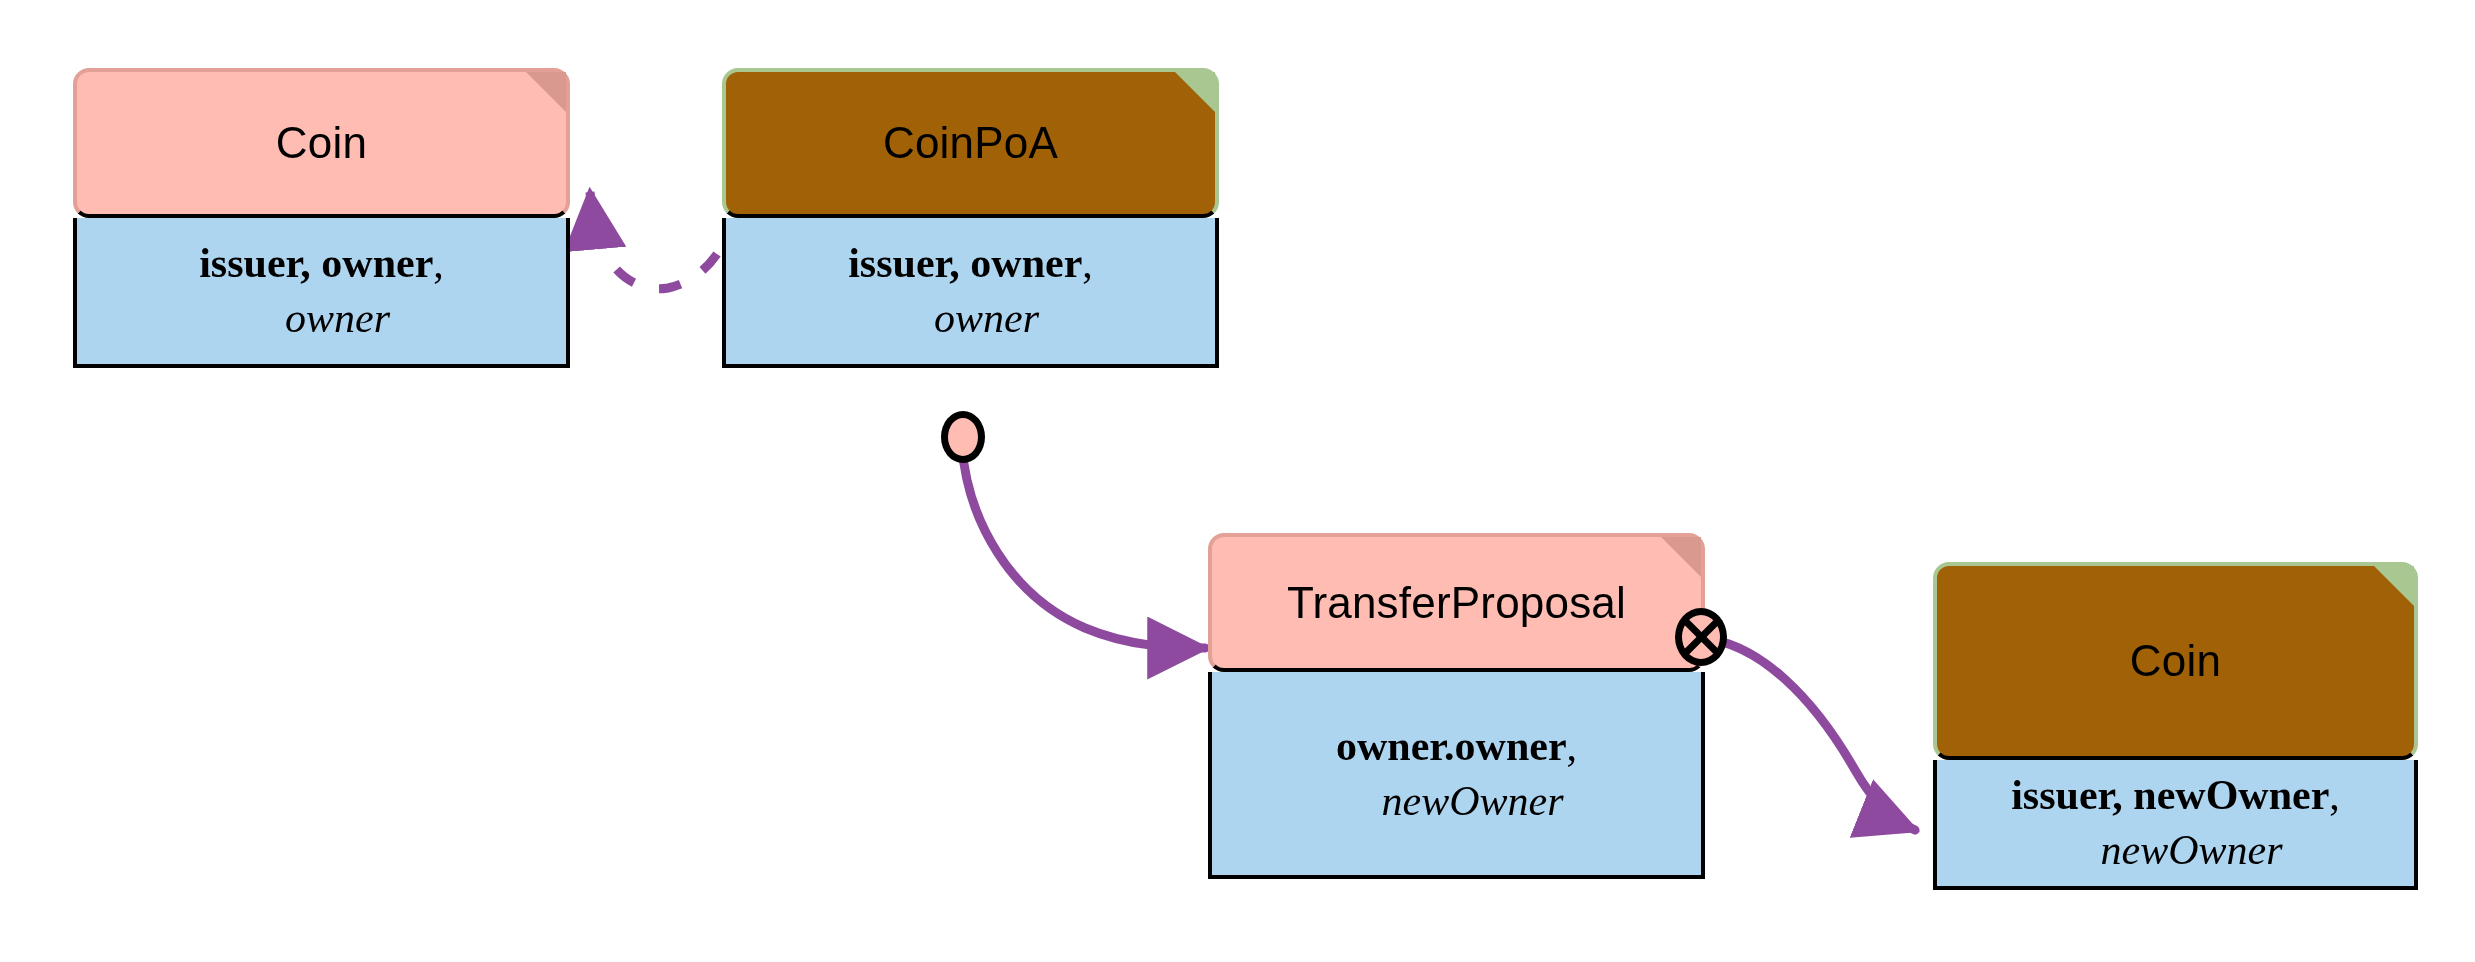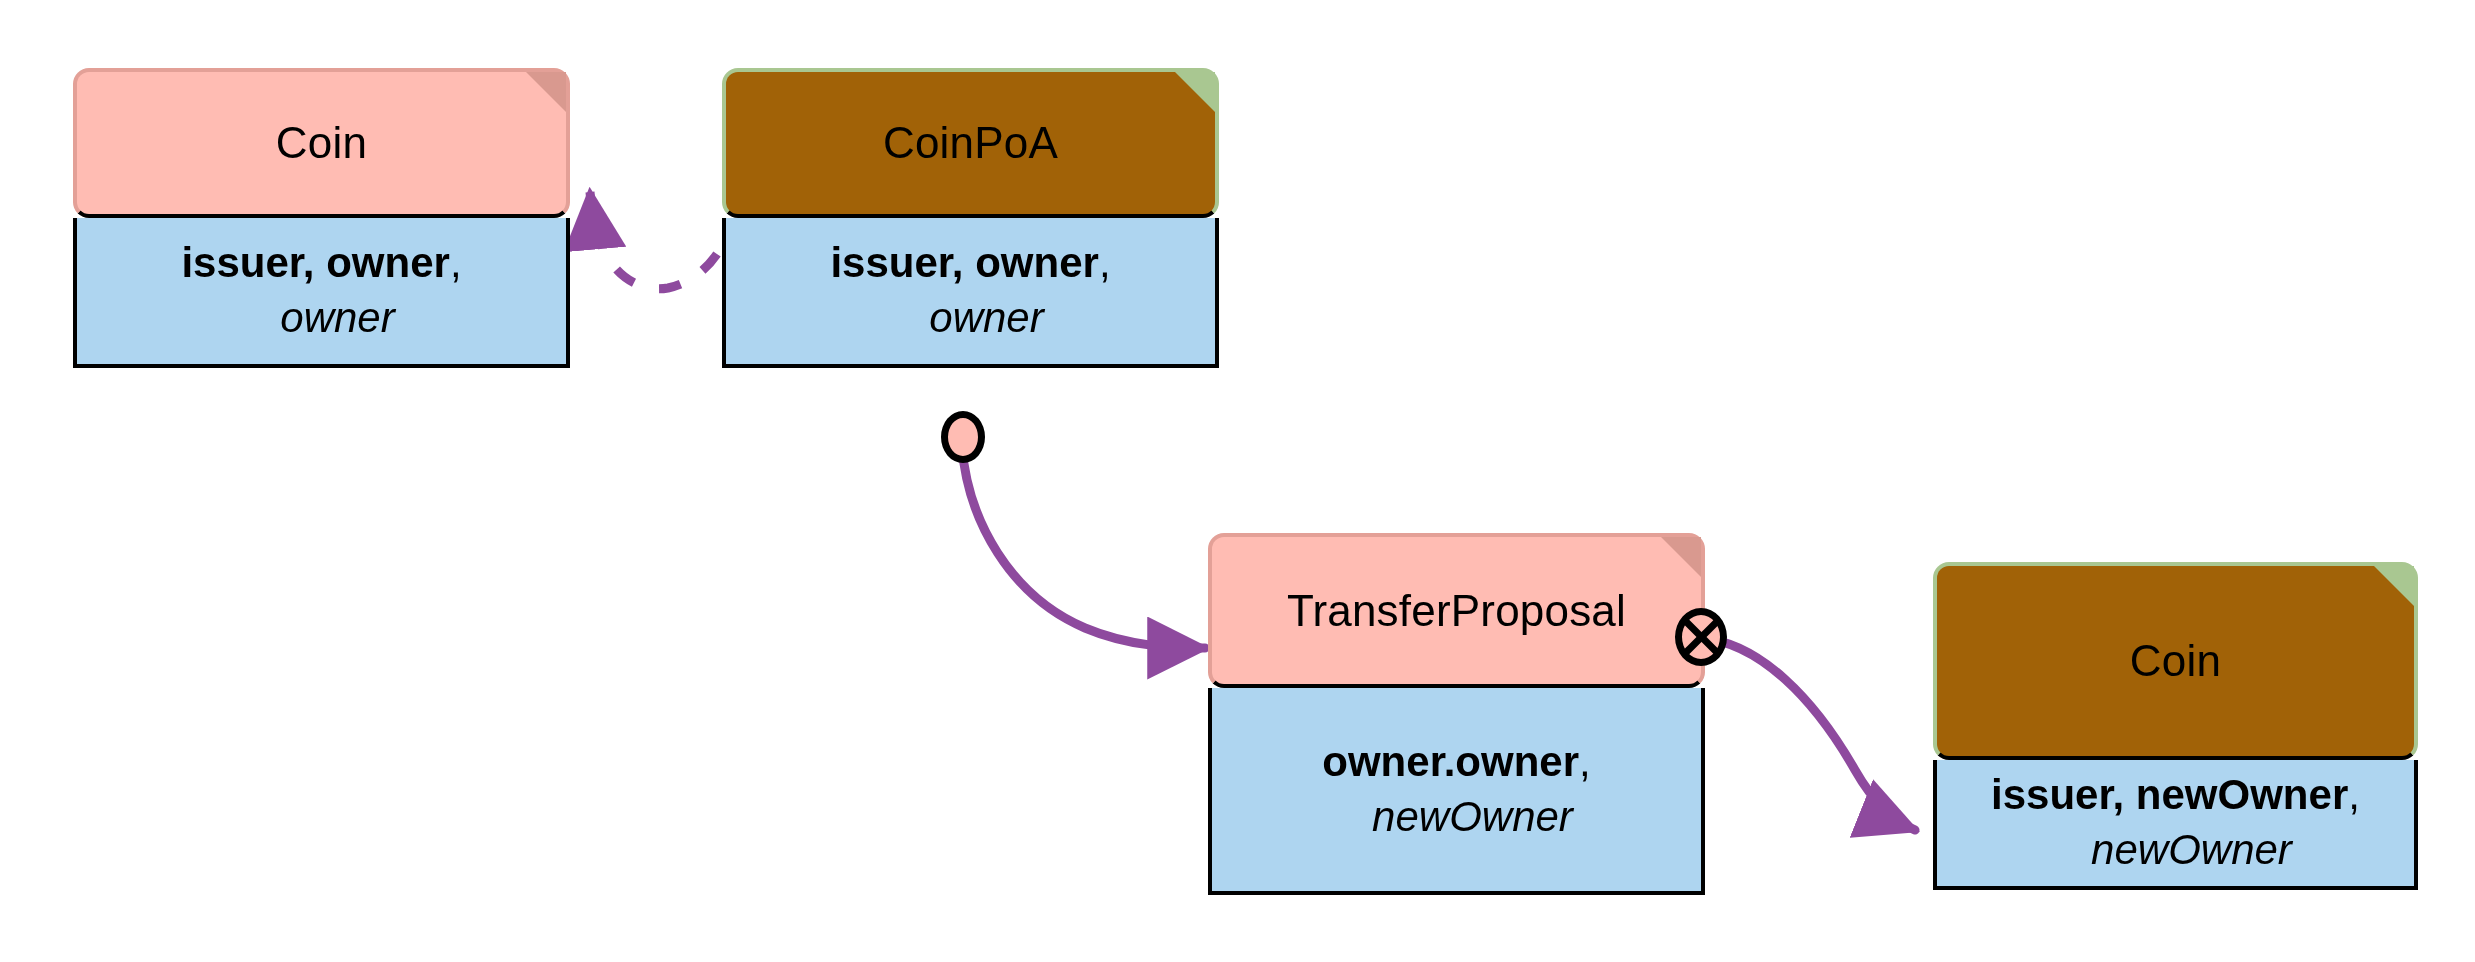--- a/index.html
+++ b/index.html
@@ -56,20 +56,21 @@
     border-top: none;
     display: flex;
     flex-direction: column;
     align-items: center;
     justify-content: center;
     text-align: center;
     color: #000000;
     font-size: 42px;
     line-height: 1.30;
     padding: 8px 10px;
+    font-family: Liberation Serif, serif;
   }
   .node-body .bold   { font-weight: bold; }
   .node-body .normal { font-weight: normal; }
   .node-body .ital   { font-style: italic; font-weight: normal; margin-left: 32px; }
   .node-body .line    { white-space: nowrap; }
 
   
   .theme-pink .node-header {
     background: #ffbcb3;
     border-top: 4px solid #e3a097;
@@ -157,21 +158,21 @@
     </div>
     <div class="node-body" style="height:150px;">
       <div class="line">
         <span class="bold">issuer, owner</span><span class="normal">,</span>
       </div>
       <div class="line ital">owner</div>
     </div>
   </div>
 
   <div class="node theme-pink" style="left:1208px; top:533px; width:497px;">
-    <div class="node-header" style="height:155px;">
+    <div class="node-header" style="height:139px;">
       <span>TransferProposal</span>
       <span class="fold"></span>
     </div>
     <div class="node-body" style="height:207px;">
       <div class="line">
         <span class="bold">owner.owner</span><span class="normal">,</span>
       </div>
       <div class="line ital">newOwner</div>
     </div>
   </div>

